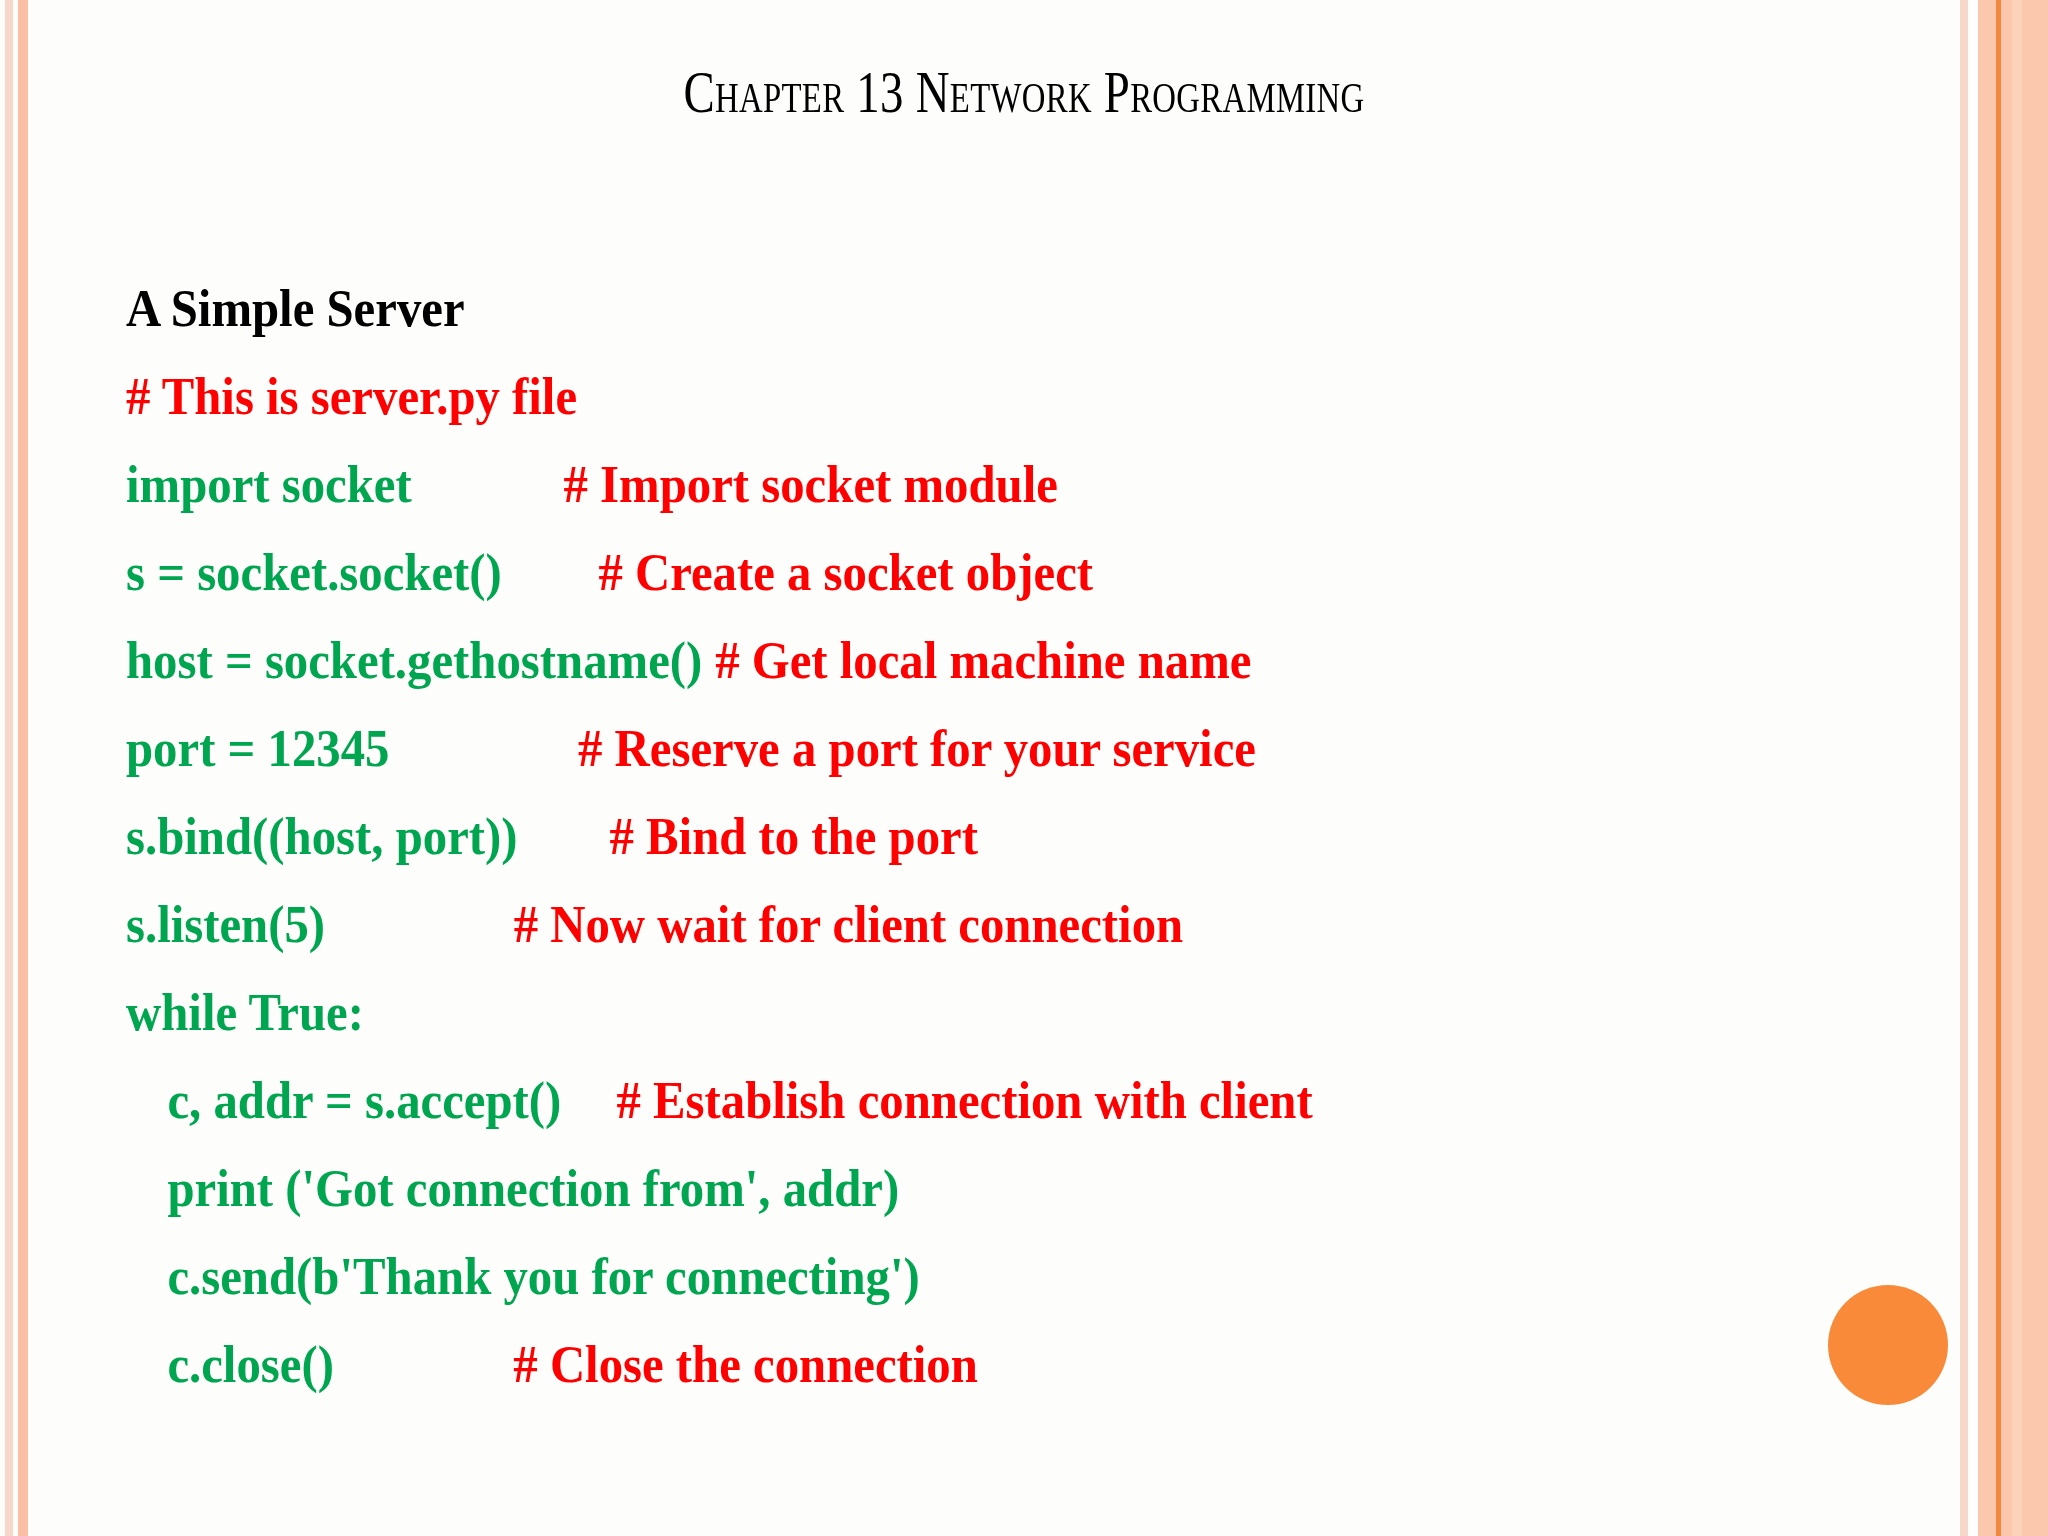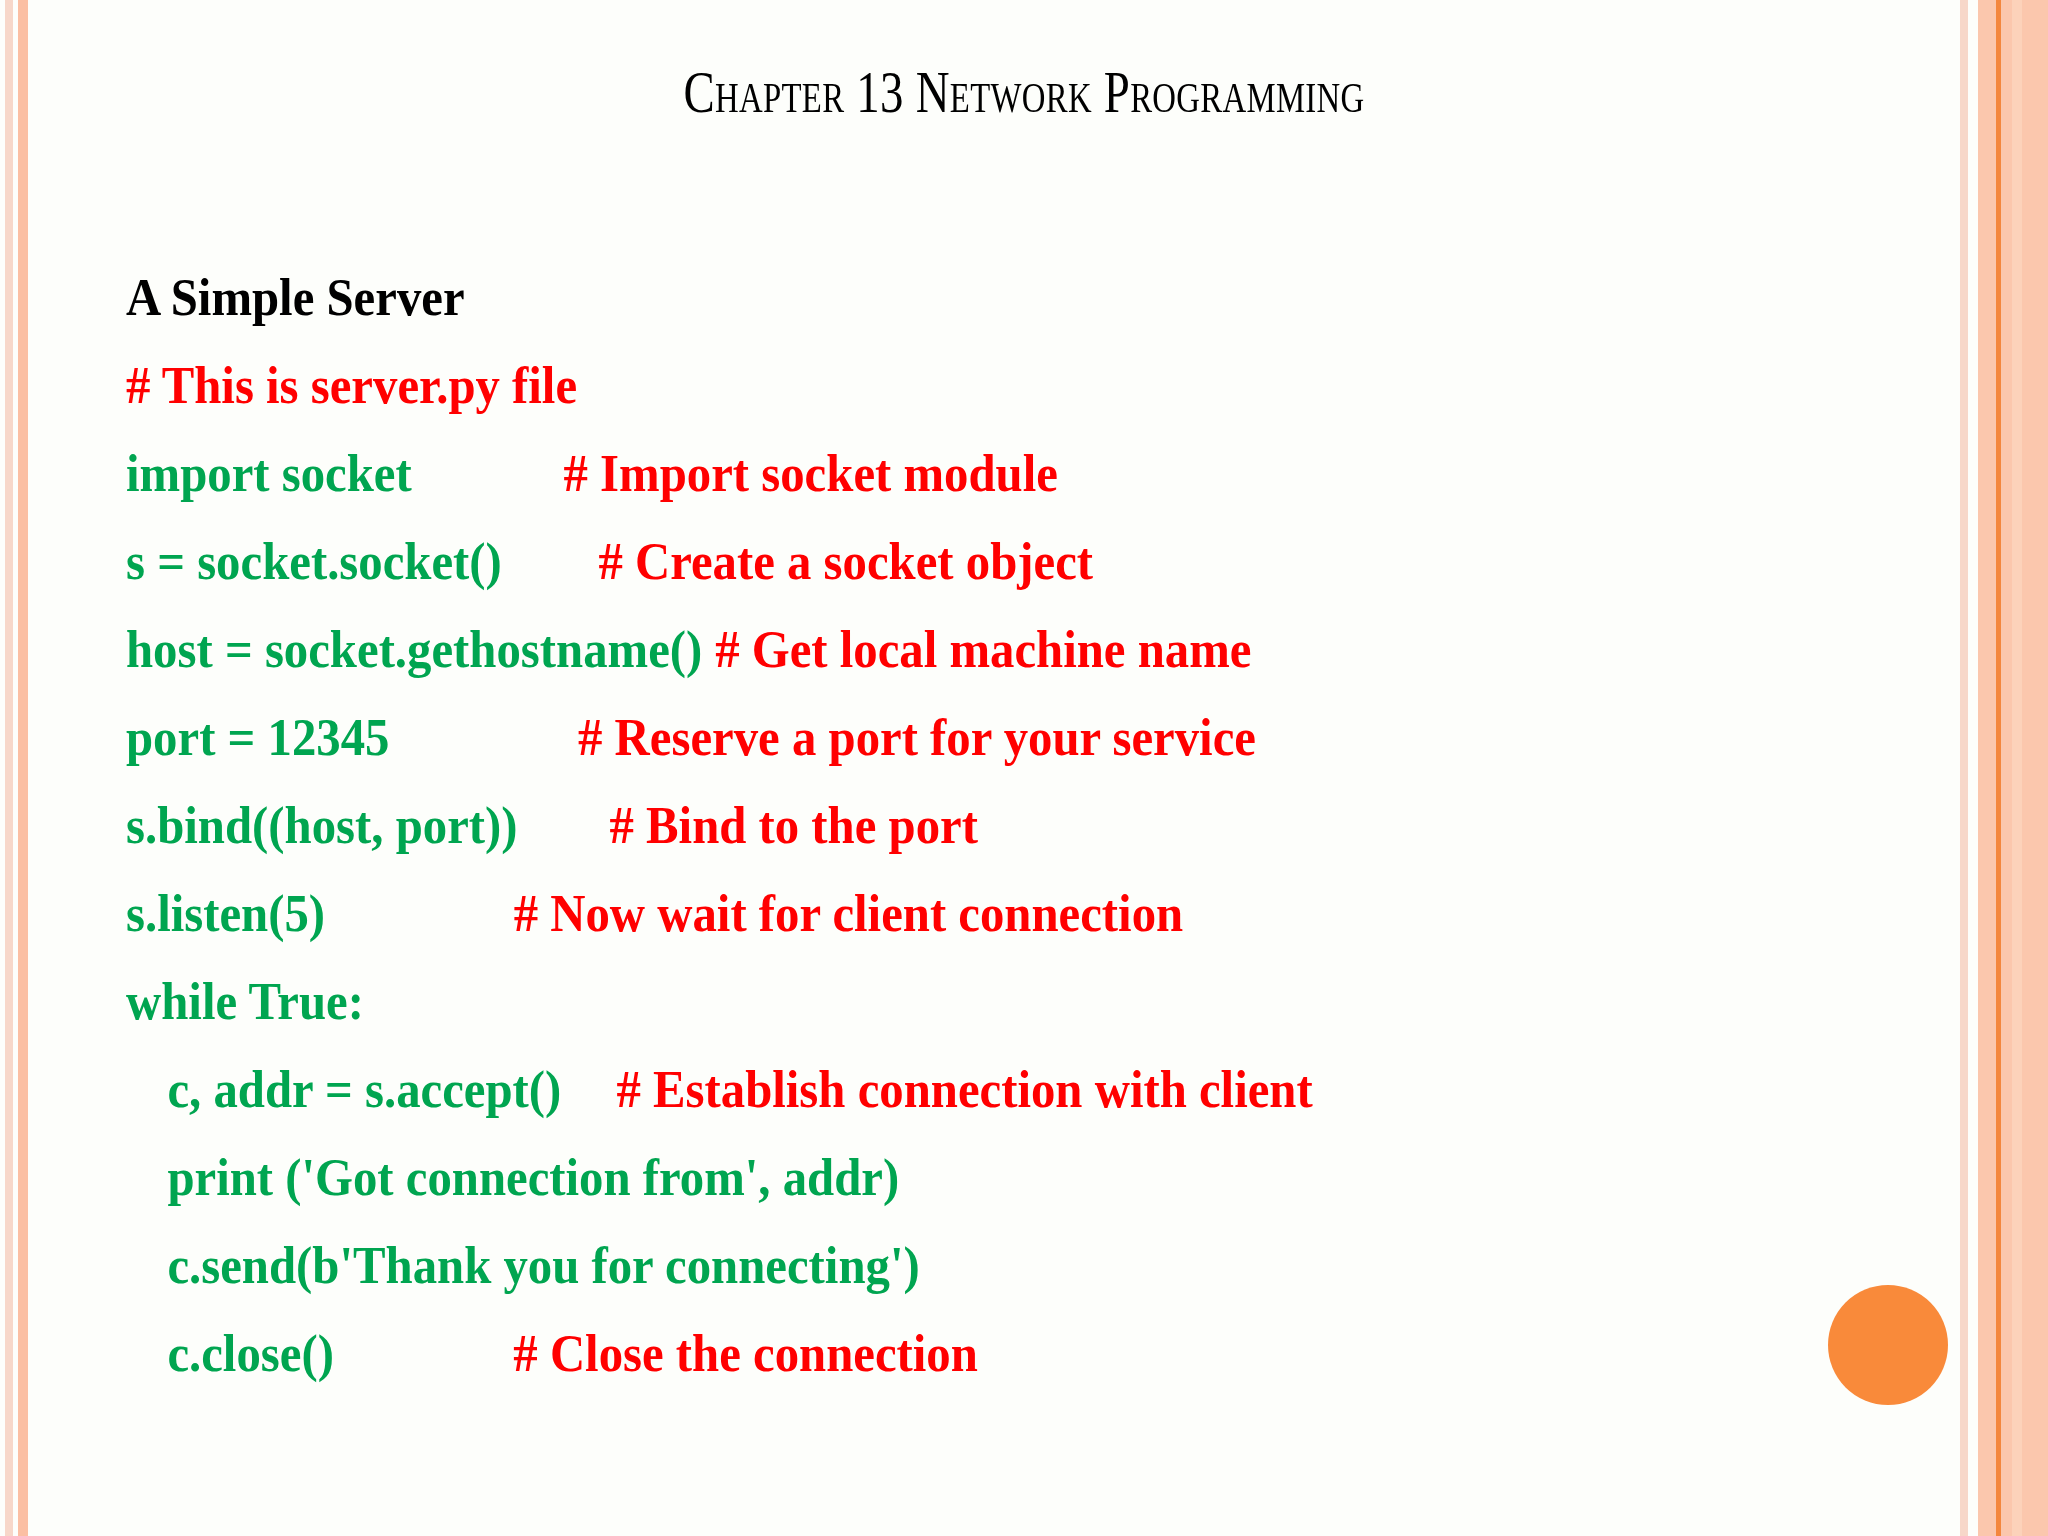--- a/index.html
+++ b/index.html
@@ -53,21 +53,21 @@
     color: #000000;
     transform: scaleX(0.78);
     transform-origin: center top;
     white-space: nowrap;
   }
 
   
   #body-block {
     position: absolute;
     left: 126px;
-    top: 253px;
+    top: 264px;
     width: 1780px;
   }
 
   .heading {
     font-size: 53px;
     font-weight: bold;
     color: #000000;
     line-height: 88px;
     white-space: nowrap;
     transform: scaleX(0.92);

